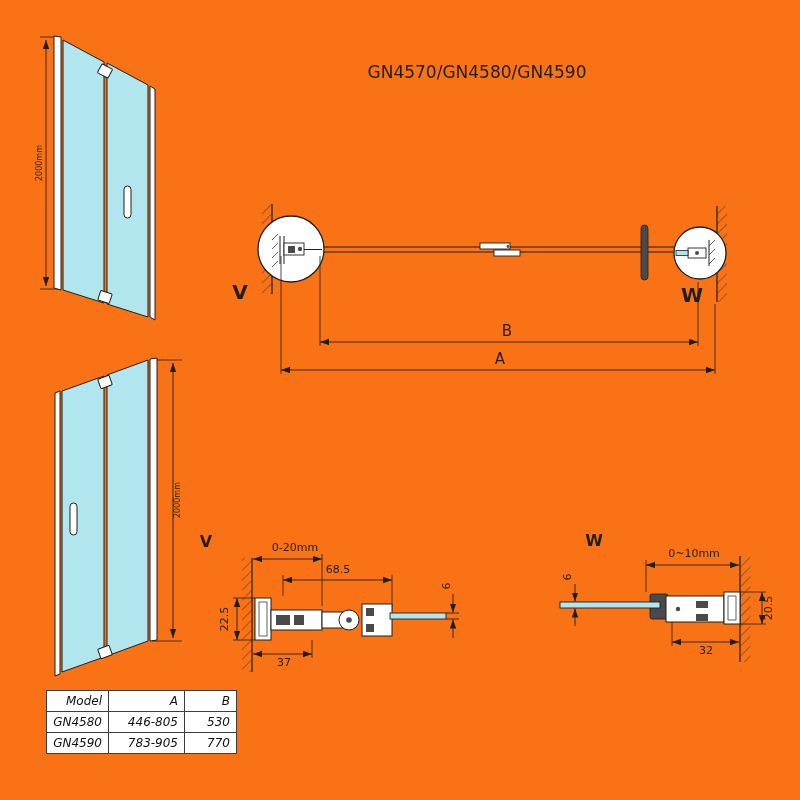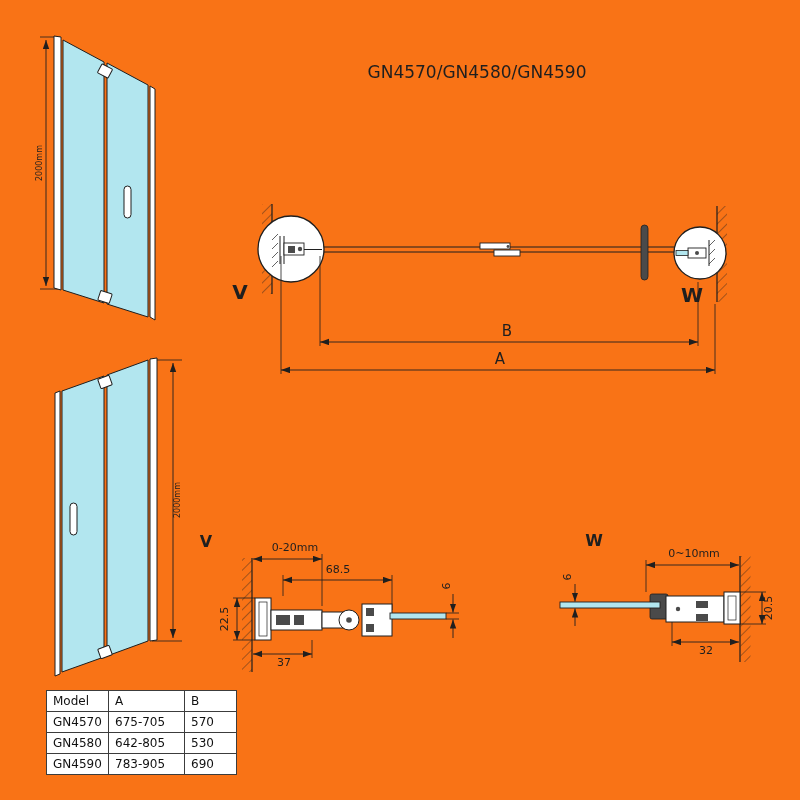--- a/index.html
+++ b/index.html
@@ -3,21 +3,21 @@
 <meta charset="utf-8">
 <style>
   html,body{margin:0;padding:0;background:#ffffff;}
   #stage{position:relative;width:800px;height:800px;background:#f97316;overflow:hidden;
          font-family:"DejaVu Sans", sans-serif;}
   svg text{font-family:"DejaVu Sans", sans-serif;fill:#1f1f1f;}
   .spec-table{position:absolute;left:46px;top:690px;}
   .spec-table table{border-collapse:collapse;font-size:12px;color:#111;
                     font-family:"DejaVu Sans", sans-serif;}
   .spec-table th,.spec-table td{border:1px solid #3c3c3c;font-weight:400;
-                    text-align:left;padding:1px 6px;height:18px;background:#fff;}
+                    text-align:right;padding:1px 6px;height:18px;background:#fff;font-style:italic;}
 </style>
 </head>
 <body>
 
 <div id="stage">
 
 <svg width="800" height="800" viewBox="0 0 800 800">
   <defs>
     <marker id="arr" markerUnits="userSpaceOnUse" markerWidth="10" markerHeight="8" refX="9" refY="3.2" orient="auto-start-reverse">
       <path d="M0,0 L9,3.2 L0,6.4 Z" fill="#1f1f1f"></path>
@@ -171,31 +171,26 @@
         </colgroup>
     <thead>
       <tr>
         <th>Model</th>
         <th>A</th>
         <th>B</th>
       </tr>
     </thead>
     <tbody>
       <tr>
-        <td>GN4570</td>
-        <td>675-705</td>
-        <td>570</td>
-      </tr>
-      <tr>
         <td>GN4580</td>
-        <td>642-805</td>
+        <td>446-805</td>
         <td>530</td>
       </tr>
       <tr>
         <td>GN4590</td>
         <td>783-905</td>
-        <td>690</td>
+        <td>770</td>
       </tr>
     </tbody>
   </table>
 </div>
 
 </div>
 
 </body></html>

